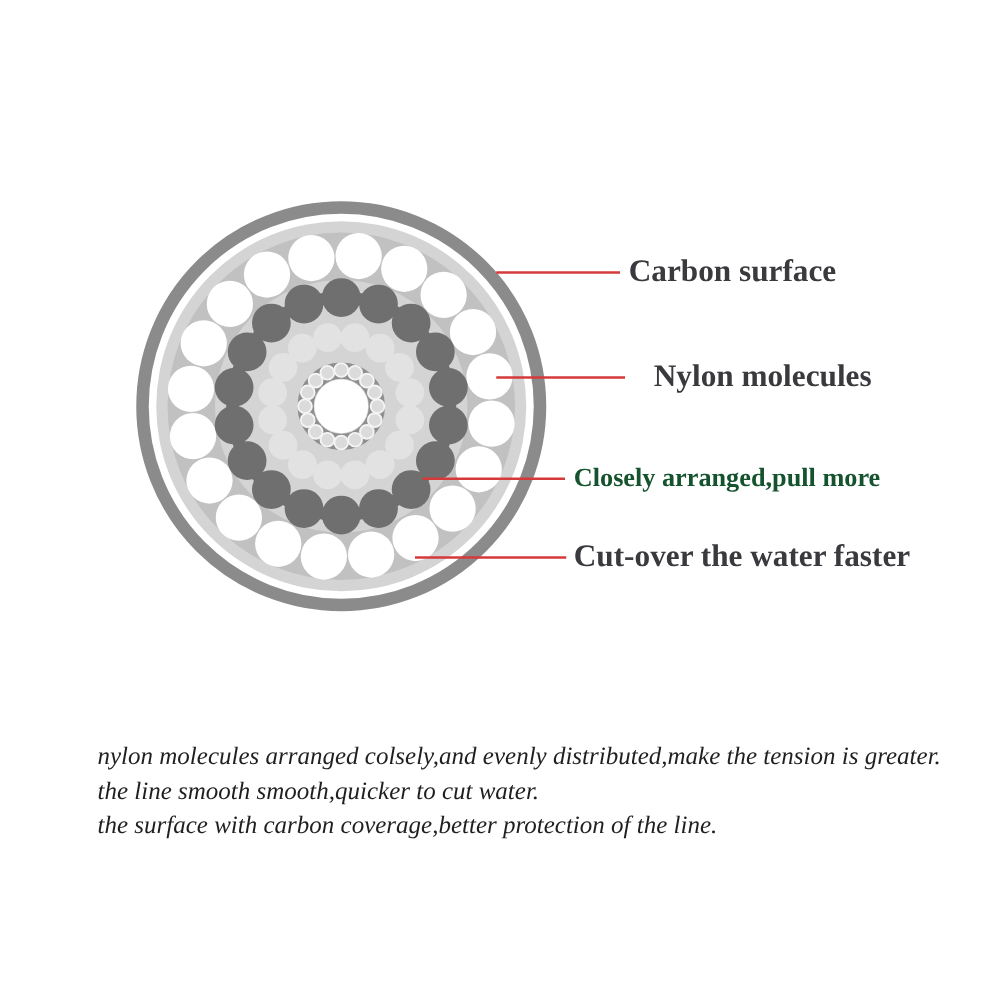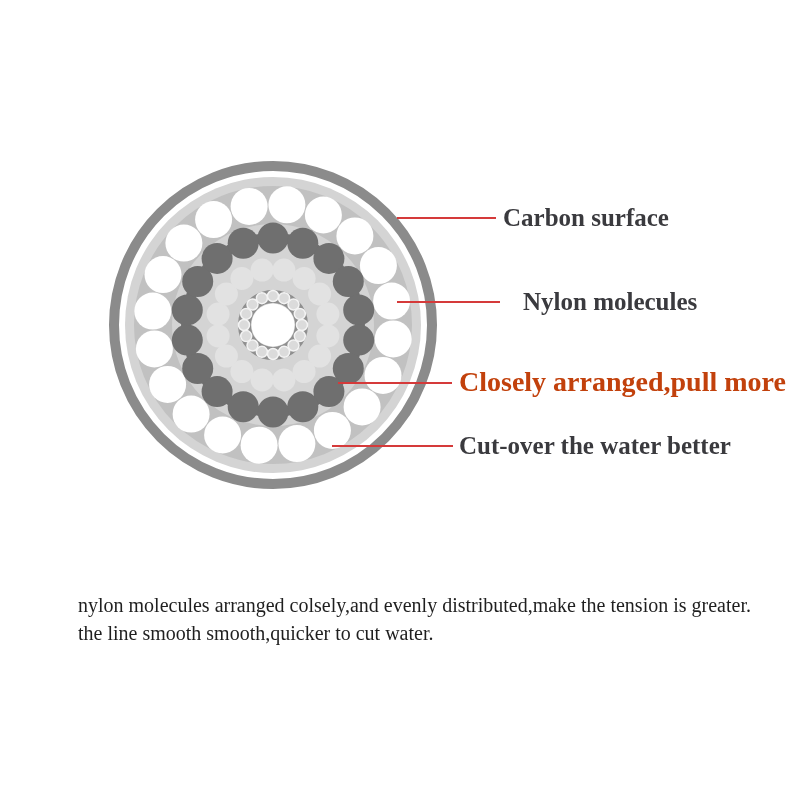--- a/index.html
+++ b/index.html
@@ -126,22 +126,23 @@
       <circle cx="273" cy="325" r="21.5" fill="#ffffff"></circle>
       <line x1="397" y1="218" x2="496" y2="218" stroke="#d53a3a" stroke-width="2"></line>
       <line x1="397" y1="302" x2="500" y2="302" stroke="#d53a3a" stroke-width="2"></line>
       <line x1="338" y1="383" x2="452" y2="383" stroke="#d53a3a" stroke-width="2"></line>
       <line x1="332" y1="446" x2="453" y2="446" stroke="#d53a3a" stroke-width="2"></line>
     </svg>
 
   <div>
     <div class="callout-label" style="left: 503px; top: 218px; color: rgb(58, 58, 62); font-size: 25px;">Carbon surface</div>
     <div class="callout-label" style="left: 507px; top: 302px; color: rgb(58, 58, 62); font-size: 25px; margin-left: 16px;">Nylon molecules</div>
-    <div class="callout-label" style="left: 459px; top: 383px; color: #c2410c; font-size: 28px;">Closely arranged,pull more</div>
-    <div class="callout-label" style="left: 459px; top: 446px; color: rgb(58, 58, 62); font-size: 25px;">Cut-over the water better</div>
+    <div class="callout-label" style="left: 459px; top: 383px; color: #14532d; font-size: 21px;">Closely arranged,pull more</div>
+    <div class="callout-label" style="left: 459px; top: 446px; color: rgb(58, 58, 62); font-size: 25px;">Cut-over the water faster</div>
   </div>
 
-  <div class="notes" style="color: rgb(31, 31, 31); font-size: 20px;">
+  <div class="notes" style="color: rgb(31, 31, 31); font-size: 20px; font-style: italic;">
     <p>nylon molecules arranged colsely,and evenly distributed,make the tension is greater.</p>
     <p>the line smooth smooth,quicker to cut water.</p>
+    <p>the surface with carbon coverage,better protection of the line.</p>
   </div>
 
 </div>
 
 </body></html>

